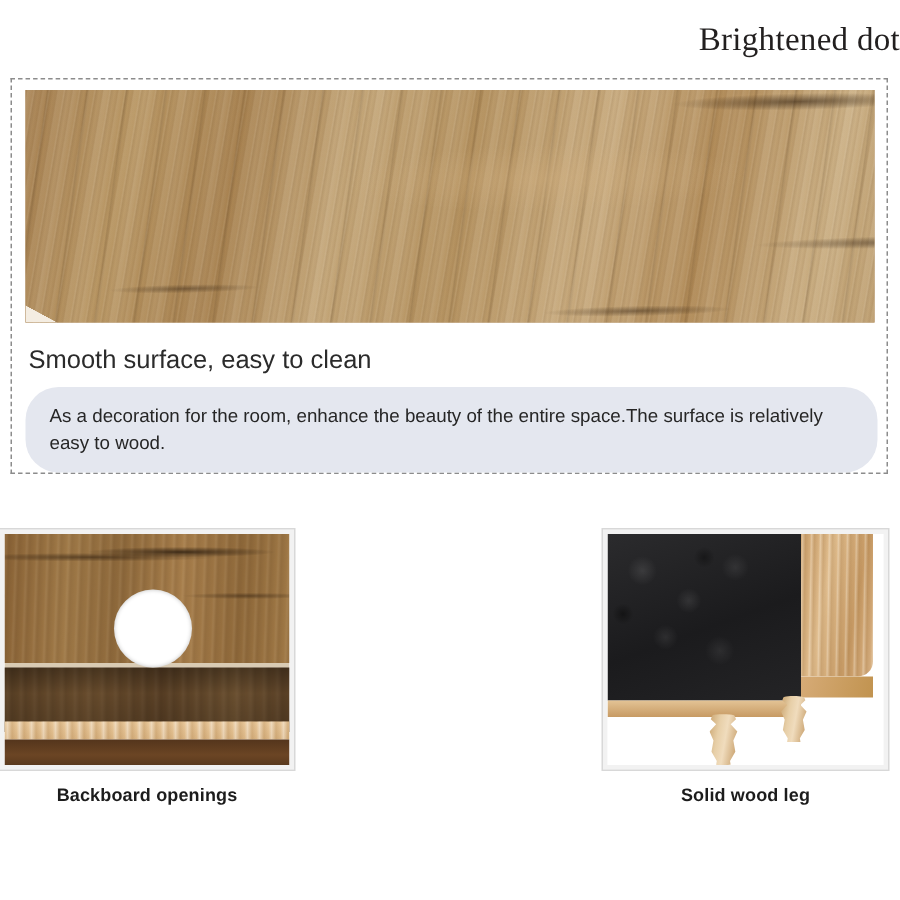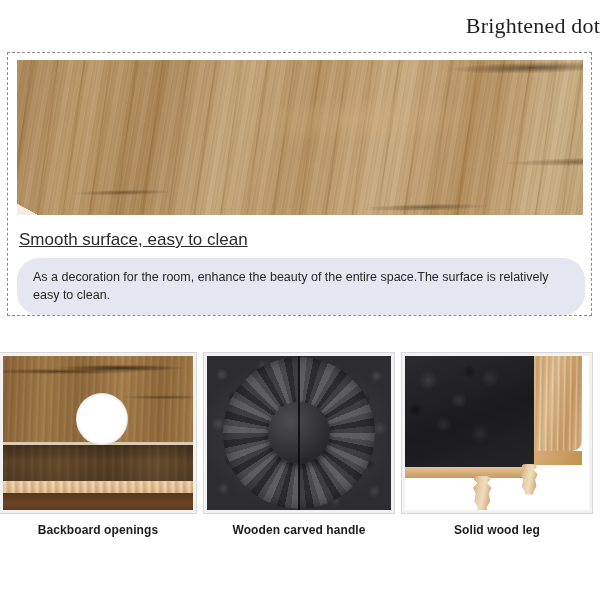--- a/index.html
+++ b/index.html
@@ -94,21 +94,20 @@
     background: linear-gradient(to top right, #f4ede2 40%, rgba(244,237,226,0) 41%);
   }
 
   
   .feature-heading {
     position: absolute;
     left: 11px; top: 176px;
     font-size: 17px;
     line-height: 22px;
     color: #2b2b2b;
-    text-decoration: underline;
   }
 
   
   .feature-desc {
     position: absolute;
     left: 9px; top: 205px;
     width: 568px;
     padding: 10px 16px 11px 16px;
     background: #e4e7ef;
     border-radius: 22px;
@@ -321,47 +320,37 @@
 
 <div class="feature-card">
 
   <div class="wood-hero">
     <div class="grain"></div>
     <div class="corner-chip"></div>
   </div>
 
   <div class="feature-heading">Smooth surface, easy to clean</div>
 
-  <div class="feature-desc">As a decoration for the room, enhance the beauty of the entire space.The surface is relatively easy to clean.</div>
+  <div class="feature-desc">As a decoration for the room, enhance the beauty of the entire space.The surface is relatively easy to wood.</div>
 </div>
 
 <div class="detail-strip">
 
   <div class="detail-card card-1">
     <div class="frame">
       <div class="cab-upper"></div>
       <div class="cab-shelf-edge"></div>
       <div class="cab-inner"></div>
       <div class="cab-light-strip"></div>
       <div class="cab-base"></div>
       <div class="cab-hole"></div>
     </div>
     <div class="caption">Backboard openings</div>
   </div>
 
-  <div class="detail-card card-2">
-    <div class="frame">
-      <div class="carve-bg"></div>
-      <div class="carve-rosette"></div>
-      <div class="carve-petal-ring"></div>
-      <div class="carve-knob"></div>
-      <div class="carve-seam"></div>
-    </div>
-    <div class="caption">Wooden carved handle</div>
-  </div>
 
   <div class="detail-card card-3">
     <div class="frame">
       <div class="leg-scene">
         <div class="leg-carved-front"></div>
         <div class="leg-side-panel"></div>
         <div class="leg-front-rail"></div>
         <div class="leg-side-rail"></div>
         <div class="leg-1">
           <div class="leg-shape"></div>

